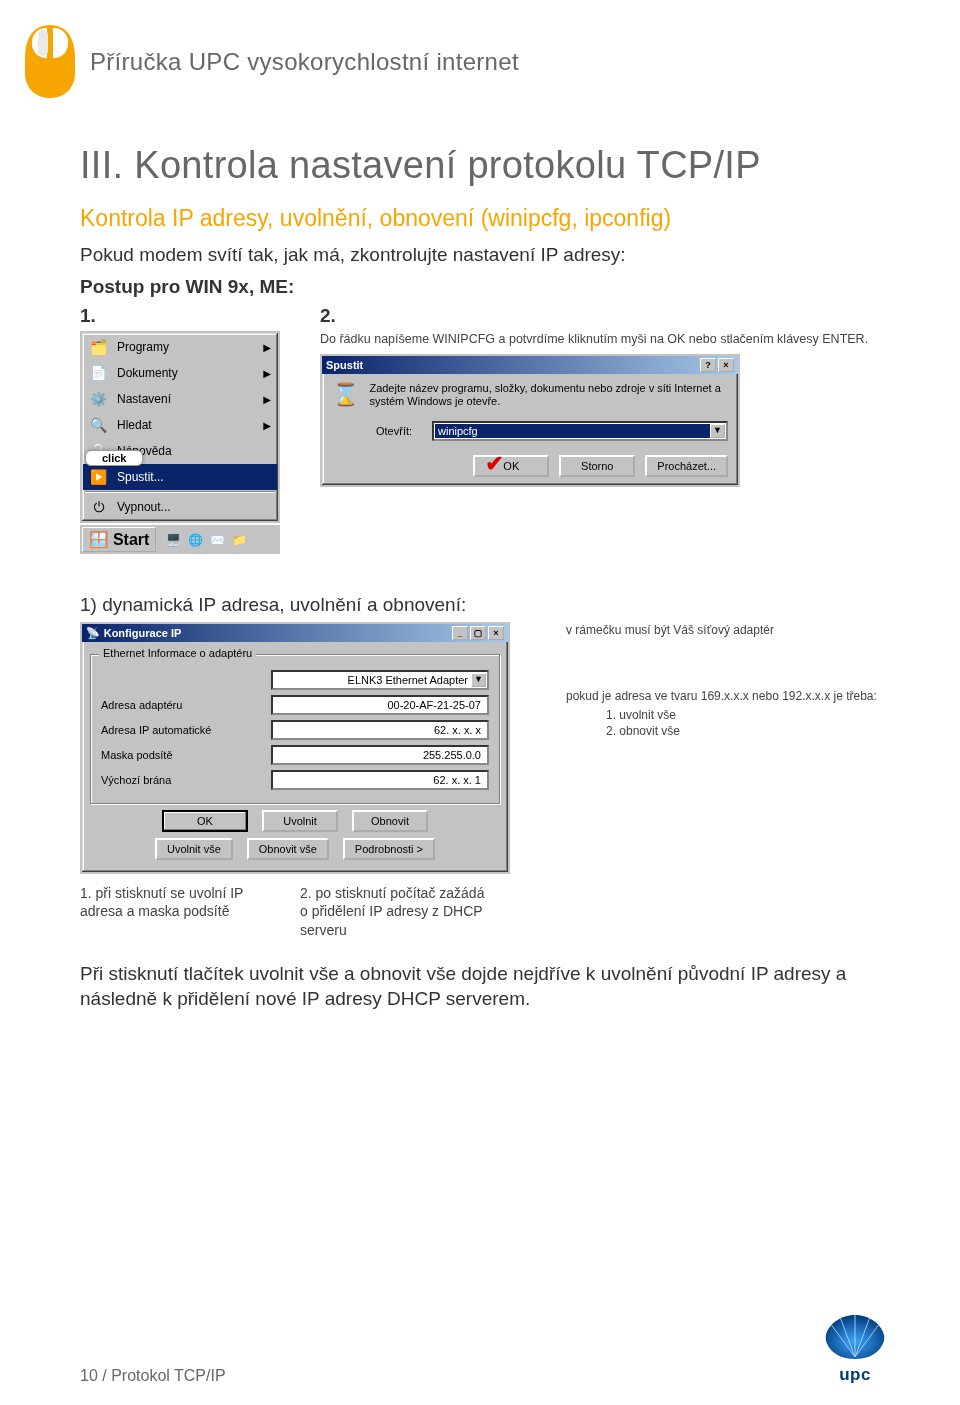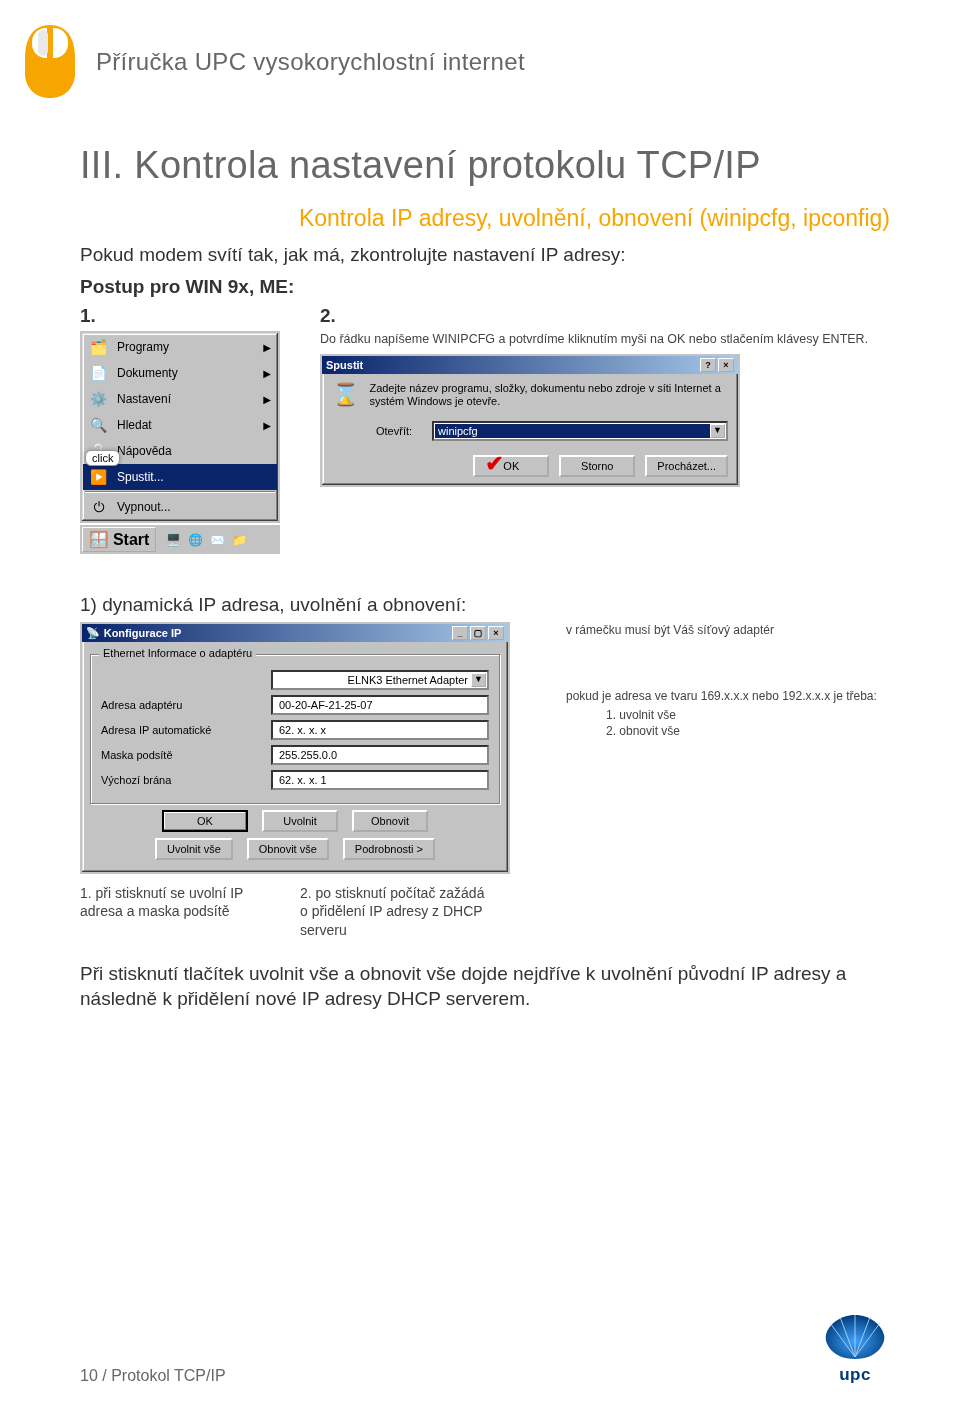--- a/index.html
+++ b/index.html
@@ -1,22 +1,22 @@
 <!DOCTYPE html>
 <html><head>
 <meta charset="utf-8">
 <style>
   * { box-sizing: border-box; }
   body { margin: 0; padding: 0; font-family: Arial, Helvetica, sans-serif; background: white; width: 960px; }
   .page { position: relative; width: 960px; height: 1405px; padding: 20px 70px 20px 80px; }
-  .topbar { display: flex; align-items: center; gap: 16px; margin-bottom: 40px; margin-left: -60px; }
+  .topbar { display: flex; align-items: center; gap: 10px; margin-bottom: 40px; margin-left: -60px; }
   .mouse-icon { width: 60px; height: 80px; }
   .guide-title { font-size: 24px; color: #676767; font-weight: 400; letter-spacing: 0.3px; }
   .main-heading { font-size: 38px; color: #676767; font-weight: 300; margin: 0 0 18px 0; letter-spacing: 0.3px; }
-  .sub-heading { font-size: 23px; color: #f7a500; font-weight: 400; margin: 0 0 10px 0; text-align: right; }
+  .sub-heading { font-size: 23px; color: #f7a500; font-weight: 400; margin: 0 0 10px 0; }
   .body-text { font-size: 19px; color: #333; line-height: 1.35; margin: 0 0 6px 0; }
   .bold { font-weight: 700; }
   .step-row { display: flex; gap: 40px; align-items: flex-start; margin-top: 4px; }
   .step-num { font-size: 19px; font-weight: 600; color: #333; margin-bottom: 4px; }
   .step1-wrap { width: 200px; }
   .step2-wrap { flex: 1; }
 
   
   .win9x-window { background: #c3c3c3; border: 2px solid #c3c3c3; box-shadow: inset -1px -1px 0 #404040, inset 1px 1px 0 #dcdcdc, inset -2px -2px 0 #808080, inset 2px 2px 0 #fff; font-family: "MS Sans Serif", Tahoma, sans-serif; font-size: 11px; color: black; }
   .win-title { background: linear-gradient(90deg, #09246b, #a6c8e8); color: white; font-weight: bold; padding: 2px 4px; display: flex; align-items: center; justify-content: space-between; }
@@ -25,21 +25,21 @@
   .win-body { padding: 8px 10px; }
 
   
   .startmenu-outer { width: 200px; font-family: "MS Sans Serif", Tahoma, sans-serif; }
   .menu-list { background: #c3c3c3; border: 2px solid #c3c3c3; box-shadow: inset -1px -1px 0 #404040, inset 1px 1px 0 #dcdcdc, inset -2px -2px 0 #808080, inset 2px 2px 0 #fff; padding: 1px; }
   .menu-item { display: flex; align-items: center; gap: 8px; padding: 3px 6px; font-size: 12px; }
   .menu-item .ico { width: 20px; height: 20px; display: flex; align-items: center; justify-content: center; font-size: 14px; }
   .menu-item .arrow { margin-left: auto; font-size: 10px; }
   .menu-item.navy { background: #0a246a; color: white; }
   .menu-hr { border-top: 1px solid #808080; border-bottom: 1px solid #fff; margin: 1px 2px; }
-  .click-bubble { position: absolute; background: white; border: 1px solid #999; border-radius: 6px; padding: 1px 6px; font-size: 11px; margin-left: -4px; margin-top: -6px; box-shadow: 0 0 4px rgba(0,0,0,.3); }
+  .click-bubble { position: absolute; background: white; border: 1px solid #999; border-radius: 6px; padding: 1px 16px; font-size: 11px; margin-left: -4px; margin-top: -6px; box-shadow: 0 0 4px rgba(0,0,0,.3); font-weight: bold; }
   .taskbar { background: #c3c3c3; border-top: 2px solid #fff; display: flex; align-items: center; padding: 2px; gap: 4px; }
   .start-btn { display: inline-flex; align-items: center; gap: 4px; font-weight: bold; padding: 2px 6px; border: 1px outset #fff; background: #c3c3c3; }
   .quicklaunch { display: flex; gap: 4px; padding: 0 4px; }
   .ql { width: 18px; height: 18px; display:flex; align-items:center; justify-content:center; font-size: 12px; }
 
   
   .run-note { font-size: 12.5px; color: #444; margin-bottom: 6px; line-height: 1.3; }
   .run-dialog { width: 420px; }
   .run-row { display: flex; gap: 10px; align-items: flex-start; }
   .run-icon { font-size: 22px; }
@@ -55,21 +55,21 @@
   .check-mark { color: #d00; position: absolute; left: 10px; top: -6px; font-size: 22px; font-weight: bold; }
 
   
   .dyn-heading { font-size: 19px; color: #333; margin: 40px 0 6px 0; }
   .config-layout { display: flex; gap: 24px; align-items: flex-start; }
   .config-dlg { width: 430px; }
   .groupbox { border: 1px solid #808080; box-shadow: inset 1px 1px 0 #fff, 1px 1px 0 #fff; margin: 6px 4px; padding: 10px 10px 8px; position: relative; }
   .groupbox-title { position: absolute; top: -8px; left: 8px; background: #c3c3c3; padding: 0 4px; font-size: 11px; }
   .val-row { display: flex; align-items: center; margin: 5px 0; gap: 10px; }
   .val-label { width: 160px; font-size: 11px; }
-  .val-box { flex: 1; background: #fff; border: 2px inset #888; font-size: 11px; padding: 2px 6px; text-align: left; }
+  .val-box { flex: 1; background: #fff; border: 2px inset #888; font-size: 11px; padding: 2px 6px; text-align: right; }
   .btns-row2 { display: flex; justify-content: center; gap: 14px; margin: 6px 4px; flex-wrap: wrap; }
   .side-notes { font-size: 12px; color: #444; line-height: 1.35; margin-left: 32px; }
   .side-note1 { margin-bottom: 50px; }
   .annot-row { display: flex; gap: 30px; margin-top: 10px; font-size: 14px; color: #444; }
   .annot-row > div { width: 190px; line-height: 1.3; }
   .after-text { font-size: 19px; color: #333; margin-top: 22px; line-height: 1.35; }
 
   .footer { position: absolute; bottom: 20px; left: 80px; right: 70px; display: flex; align-items: flex-end; justify-content: space-between; }
   .footer-text { font-size: 16px; color: #676767; }
   .upc-logo { text-align: center; }

